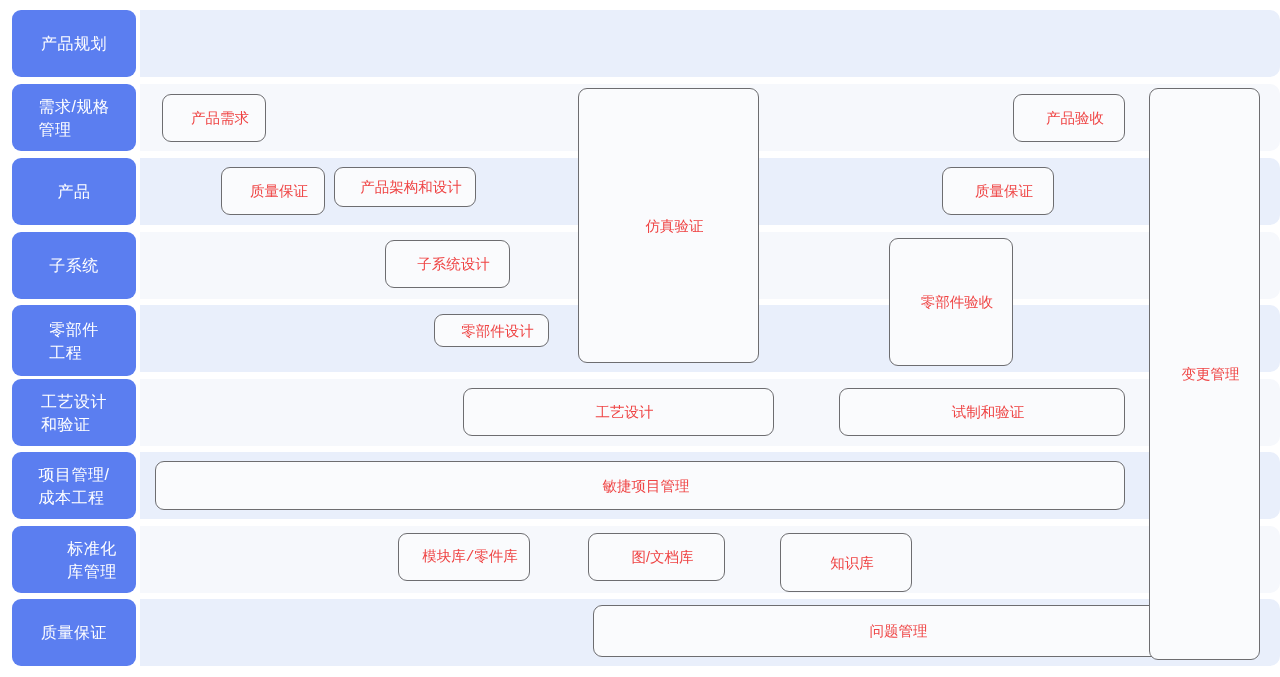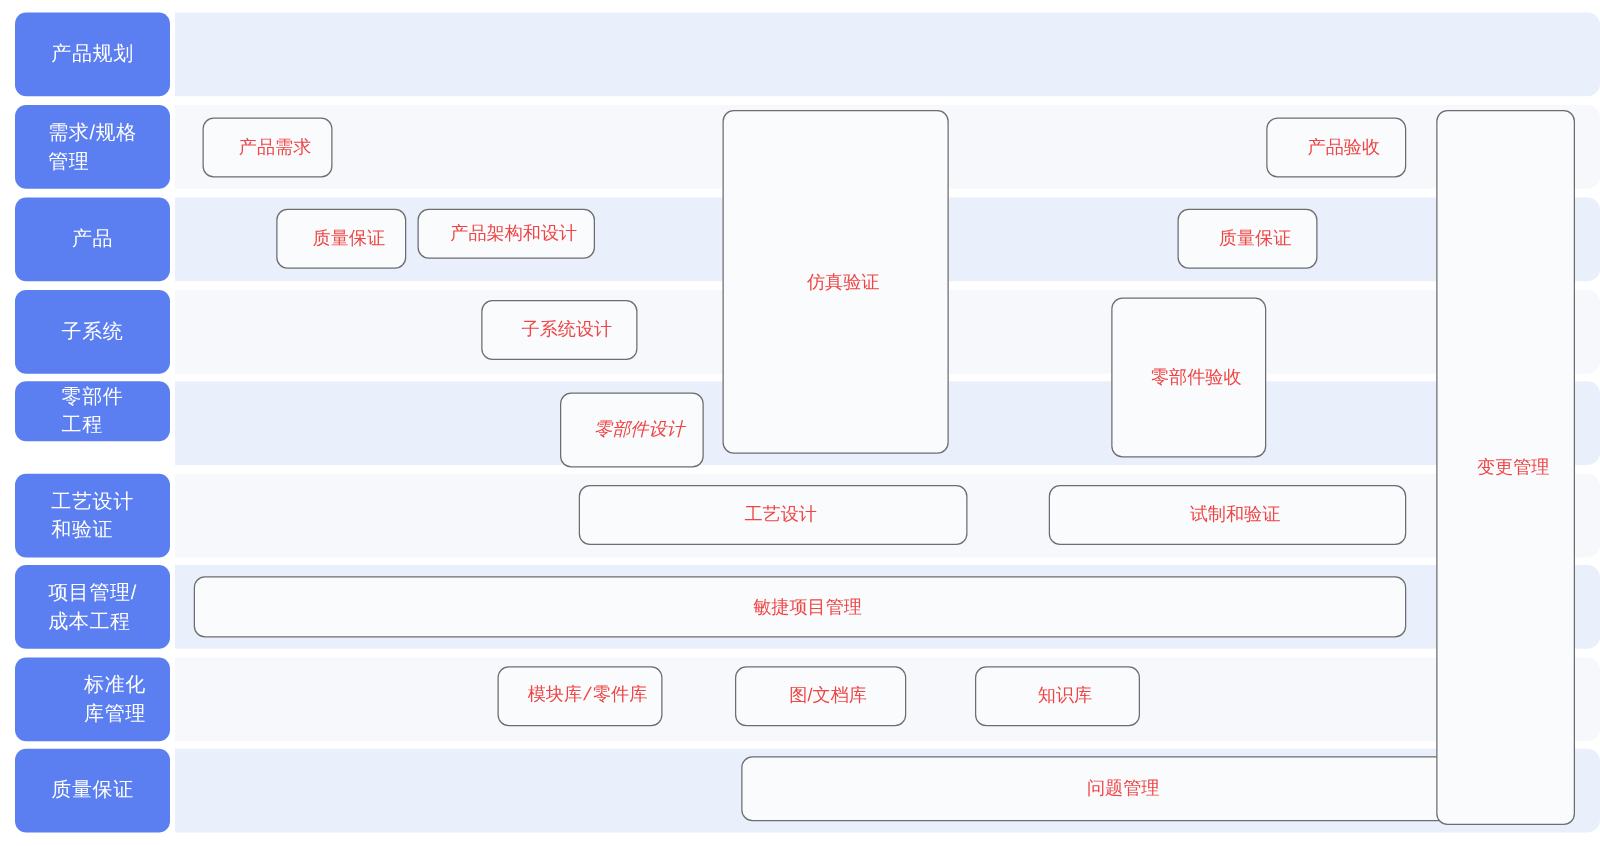--- a/index.html
+++ b/index.html
@@ -80,38 +80,38 @@
       <div class="lane shade-b" style="top: 379px; height: 67px;"></div>
       <div class="lane shade-a" style="top: 452px; height: 67px;"></div>
       <div class="lane shade-b" style="top: 526px; height: 67px;"></div>
       <div class="lane shade-a" style="top: 599px; height: 67px;"></div>
     </div>
   <div id="labels-layer">
       <div class="stage-label" style="top: 10px; height: 67px;">产品规划</div>
       <div class="stage-label" style="top: 84px; height: 67px;">需求/规格<br>管理</div>
       <div class="stage-label" style="top: 158px; height: 67px;">产品</div>
       <div class="stage-label" style="top: 232px; height: 67px;">子系统</div>
-      <div class="stage-label" style="top: 305px; height: 48px;">零部件<br>工程</div>
+      <div class="stage-label" style="top: 305px; height: 71px;">零部件<br>工程</div>
       <div class="stage-label" style="top: 379px; height: 67px;">工艺设计<br>和验证</div>
       <div class="stage-label" style="top: 452px; height: 67px;">项目管理/<br>成本工程</div>
       <div class="stage-label" style="top: 526px; height: 67px; padding-left: 40px;">标准化<br>库管理</div>
       <div class="stage-label" style="top: 599px; height: 67px;">质量保证</div>
     </div>
   <div id="cards-layer">
       <div class="card z-mid" style="left: 162px; top: 94px; width: 104px; height: 48px;">产品需求</div>
       <div class="card z-mid" style="left: 1013px; top: 94px; width: 112px; height: 48px;">产品验收</div>
       <div class="card z-mid" style="left: 221px; top: 167px; width: 104px; height: 48px;">质量保证</div>
       <div class="card z-mid" style="left: 334px; top: 167px; width: 142px; height: 40px;">产品架构和设计</div>
       <div class="card z-mid" style="left: 942px; top: 167px; width: 112px; height: 48px;">质量保证</div>
       <div class="card z-mid" style="left: 385px; top: 240px; width: 125px; height: 48px;">子系统设计</div>
-      <div class="card z-mid" style="left: 448px; top: 314px; width: 115px; height: 60px; font-style: italic;">零部件设计</div>
+      <div class="card z-mid" style="left: 434px; top: 314px; width: 115px; height: 33px;">零部件设计</div>
       <div class="card z-top" style="left: 578px; top: 88px; width: 181px; height: 275px;">仿真验证</div>
       <div class="card z-top" style="left: 889px; top: 238px; width: 124px; height: 128px;">零部件验收</div>
       <div class="card z-mid" style="left: 463px; top: 388px; width: 311px; height: 48px;">工艺设计</div>
       <div class="card z-mid" style="left: 839px; top: 388px; width: 286px; height: 48px;">试制和验证</div>
       <div class="card z-mid" style="left: 155px; top: 461px; width: 970px; height: 49px;">敏捷项目管理</div>
       <div class="card z-mid" style="left: 398px; top: 533px; width: 132px; height: 48px; font-family: Liberation Mono, monospace;">模块库/零件库</div>
       <div class="card z-mid" style="left: 588px; top: 533px; width: 137px; height: 48px;">图/文档库</div>
-      <div class="card z-mid" style="left: 780px; top: 533px; width: 132px; height: 48px;">知识库</div>
+      <div class="card z-mid" style="left: 780px; top: 533px; width: 132px; height: 59px;">知识库</div>
       <div class="card z-low" style="left: 593px; top: 605px; width: 599px; height: 52px;">问题管理</div>
       <div class="card z-top" style="left: 1133px; top: 88px; width: 111px; height: 572px; margin-left: 16px;">变更管理</div>
     </div>
 </div>
 
 </body></html>

